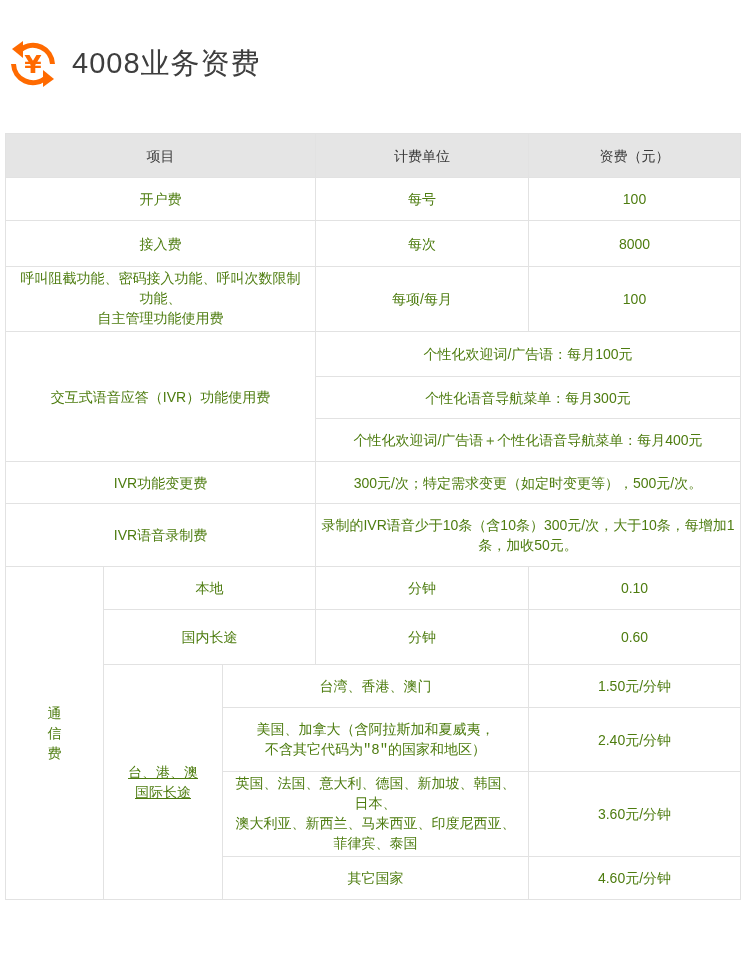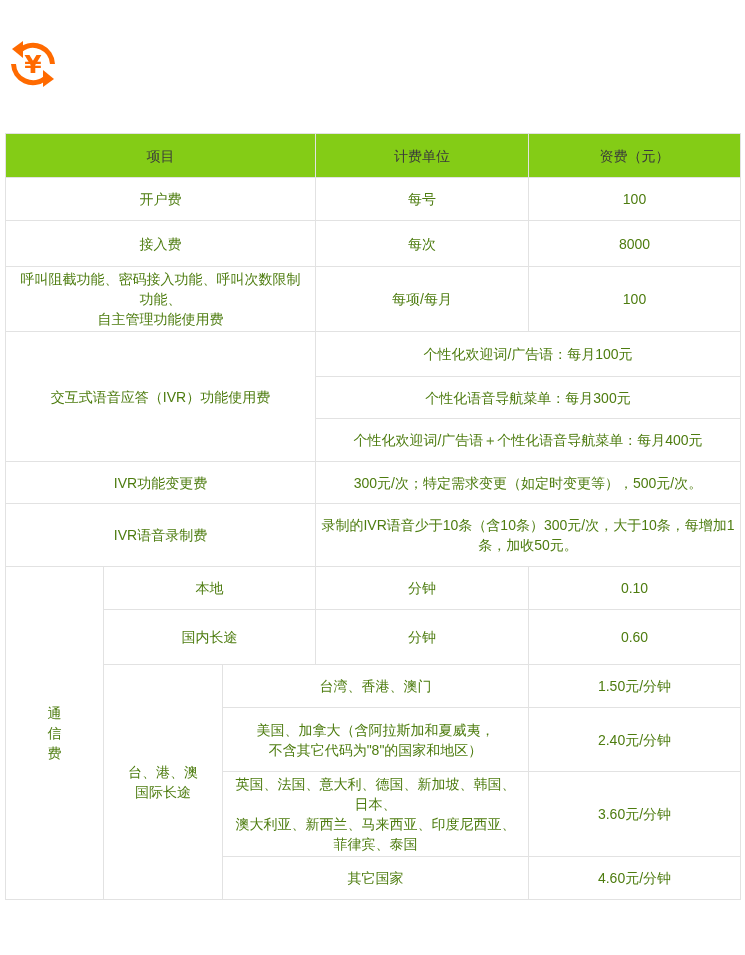--- a/index.html
+++ b/index.html
@@ -23,41 +23,42 @@
   }
   table.pricing td{
     border:1px solid #e2e2e2;
     text-align:center;vertical-align:middle;
     font-size:14px;color:#4d7c0f;
     padding:2px 8px;
     line-height:20px;
     overflow:hidden;
   }
   tr.head td{
-    background:#84cc16;color:#3a3a3a;
+    background:#e5e5e5;color:#3a3a3a;
   }
-  td.pre{white-space:pre-line;}
+  td.pre{white-space:pre-line;font-family:Liberation Mono, monospace;}
   td.lh22{line-height:22px;}
   td.lh24{line-height:24px;}
   td.vertical-label{line-height:28px;white-space:pre-line;}
-  td.intl-label{line-height:30px;white-space:pre-line;}
+  td.intl-label{line-height:30px;white-space:pre-line;text-decoration:underline;}
 </style>
 </head>
 <body>
 
 <div class="page-header">
   <svg class="logo" viewBox="0 0 50 50" aria-hidden="true">
     <g fill="none" stroke="#ff6a00" stroke-width="5">
       <path d="M 44.5 25 A 19.5 19.5 0 0 0 13 10.5"></path>
       <path d="M 5.5 25 A 19.5 19.5 0 0 0 37 39.5"></path>
     </g>
     <polygon fill="#ff6a00" points="15,2 15,19 4,10"></polygon>
     <polygon fill="#ff6a00" points="35,48 35,31 46,40"></polygon>
     <text x="25" y="33.5" font-size="25" font-weight="bold" text-anchor="middle" fill="#ff6a00" font-family="DejaVu Sans, sans-serif">¥</text>
   </svg>
+  <div class="page-title">4008业务资费</div>
 </div>
 
 <table class="pricing">
   <colgroup>
     <col style="width:98px">
       <col style="width:119px">
       <col style="width:93px">
     <col style="width:213px">
       <col style="width:212px">
   </colgroup>

